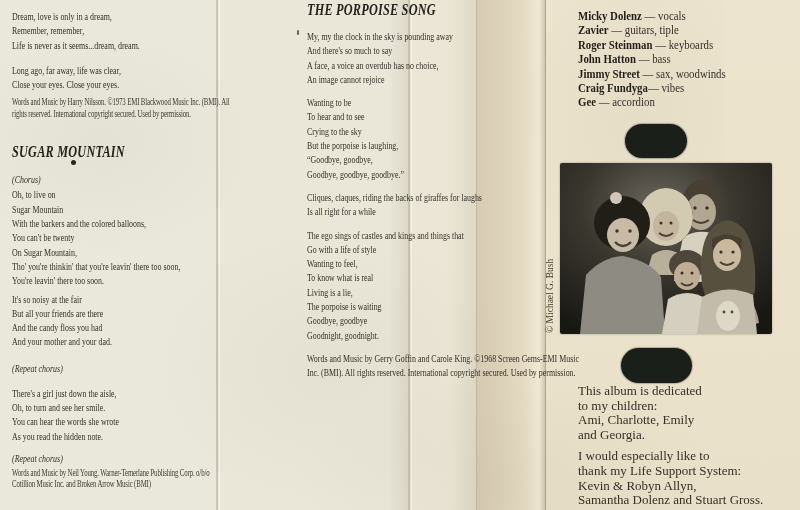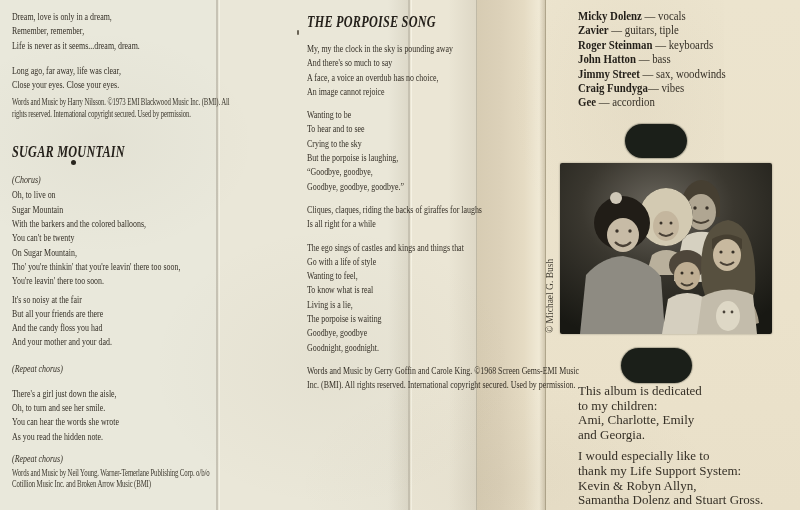--- a/index.html
+++ b/index.html
@@ -50,21 +50,21 @@
   .sm-title{margin-top:22px;}
   .sm-marker1{margin-top:10px;}
   .sm-chorus{margin-top:1px;}
   .sm-s2{margin-top:4px;}
   .sm-marker2{margin-top:12px;}
   .sm-s3{margin-top:11px;}
   .sm-marker3{margin-top:8px;}
   .ny-credit{margin-top:3px;}
 
   
-  .mid-col{left:307px;top:12px;width:300px;}
+  .mid-col{left:307px;top:0;width:300px;}
   .mid-col .fit{transform:scaleX(.72);width:139%;}
   .mid-col .stanzas{margin-top:9px;}
   .mid-col .stanzas .stanza{margin-bottom:9px;}
 
   
   .right-col{left:578px;top:9px;width:260px;}
   .right-col .fit{transform:scaleX(.8);width:125%;}
   .musician{font-size:13.5px;line-height:14.4px;white-space:pre;}
   .musician b{font-weight:bold;color:#221e18;}
   .dedication-block{left:578px;top:384px;width:260px;}

